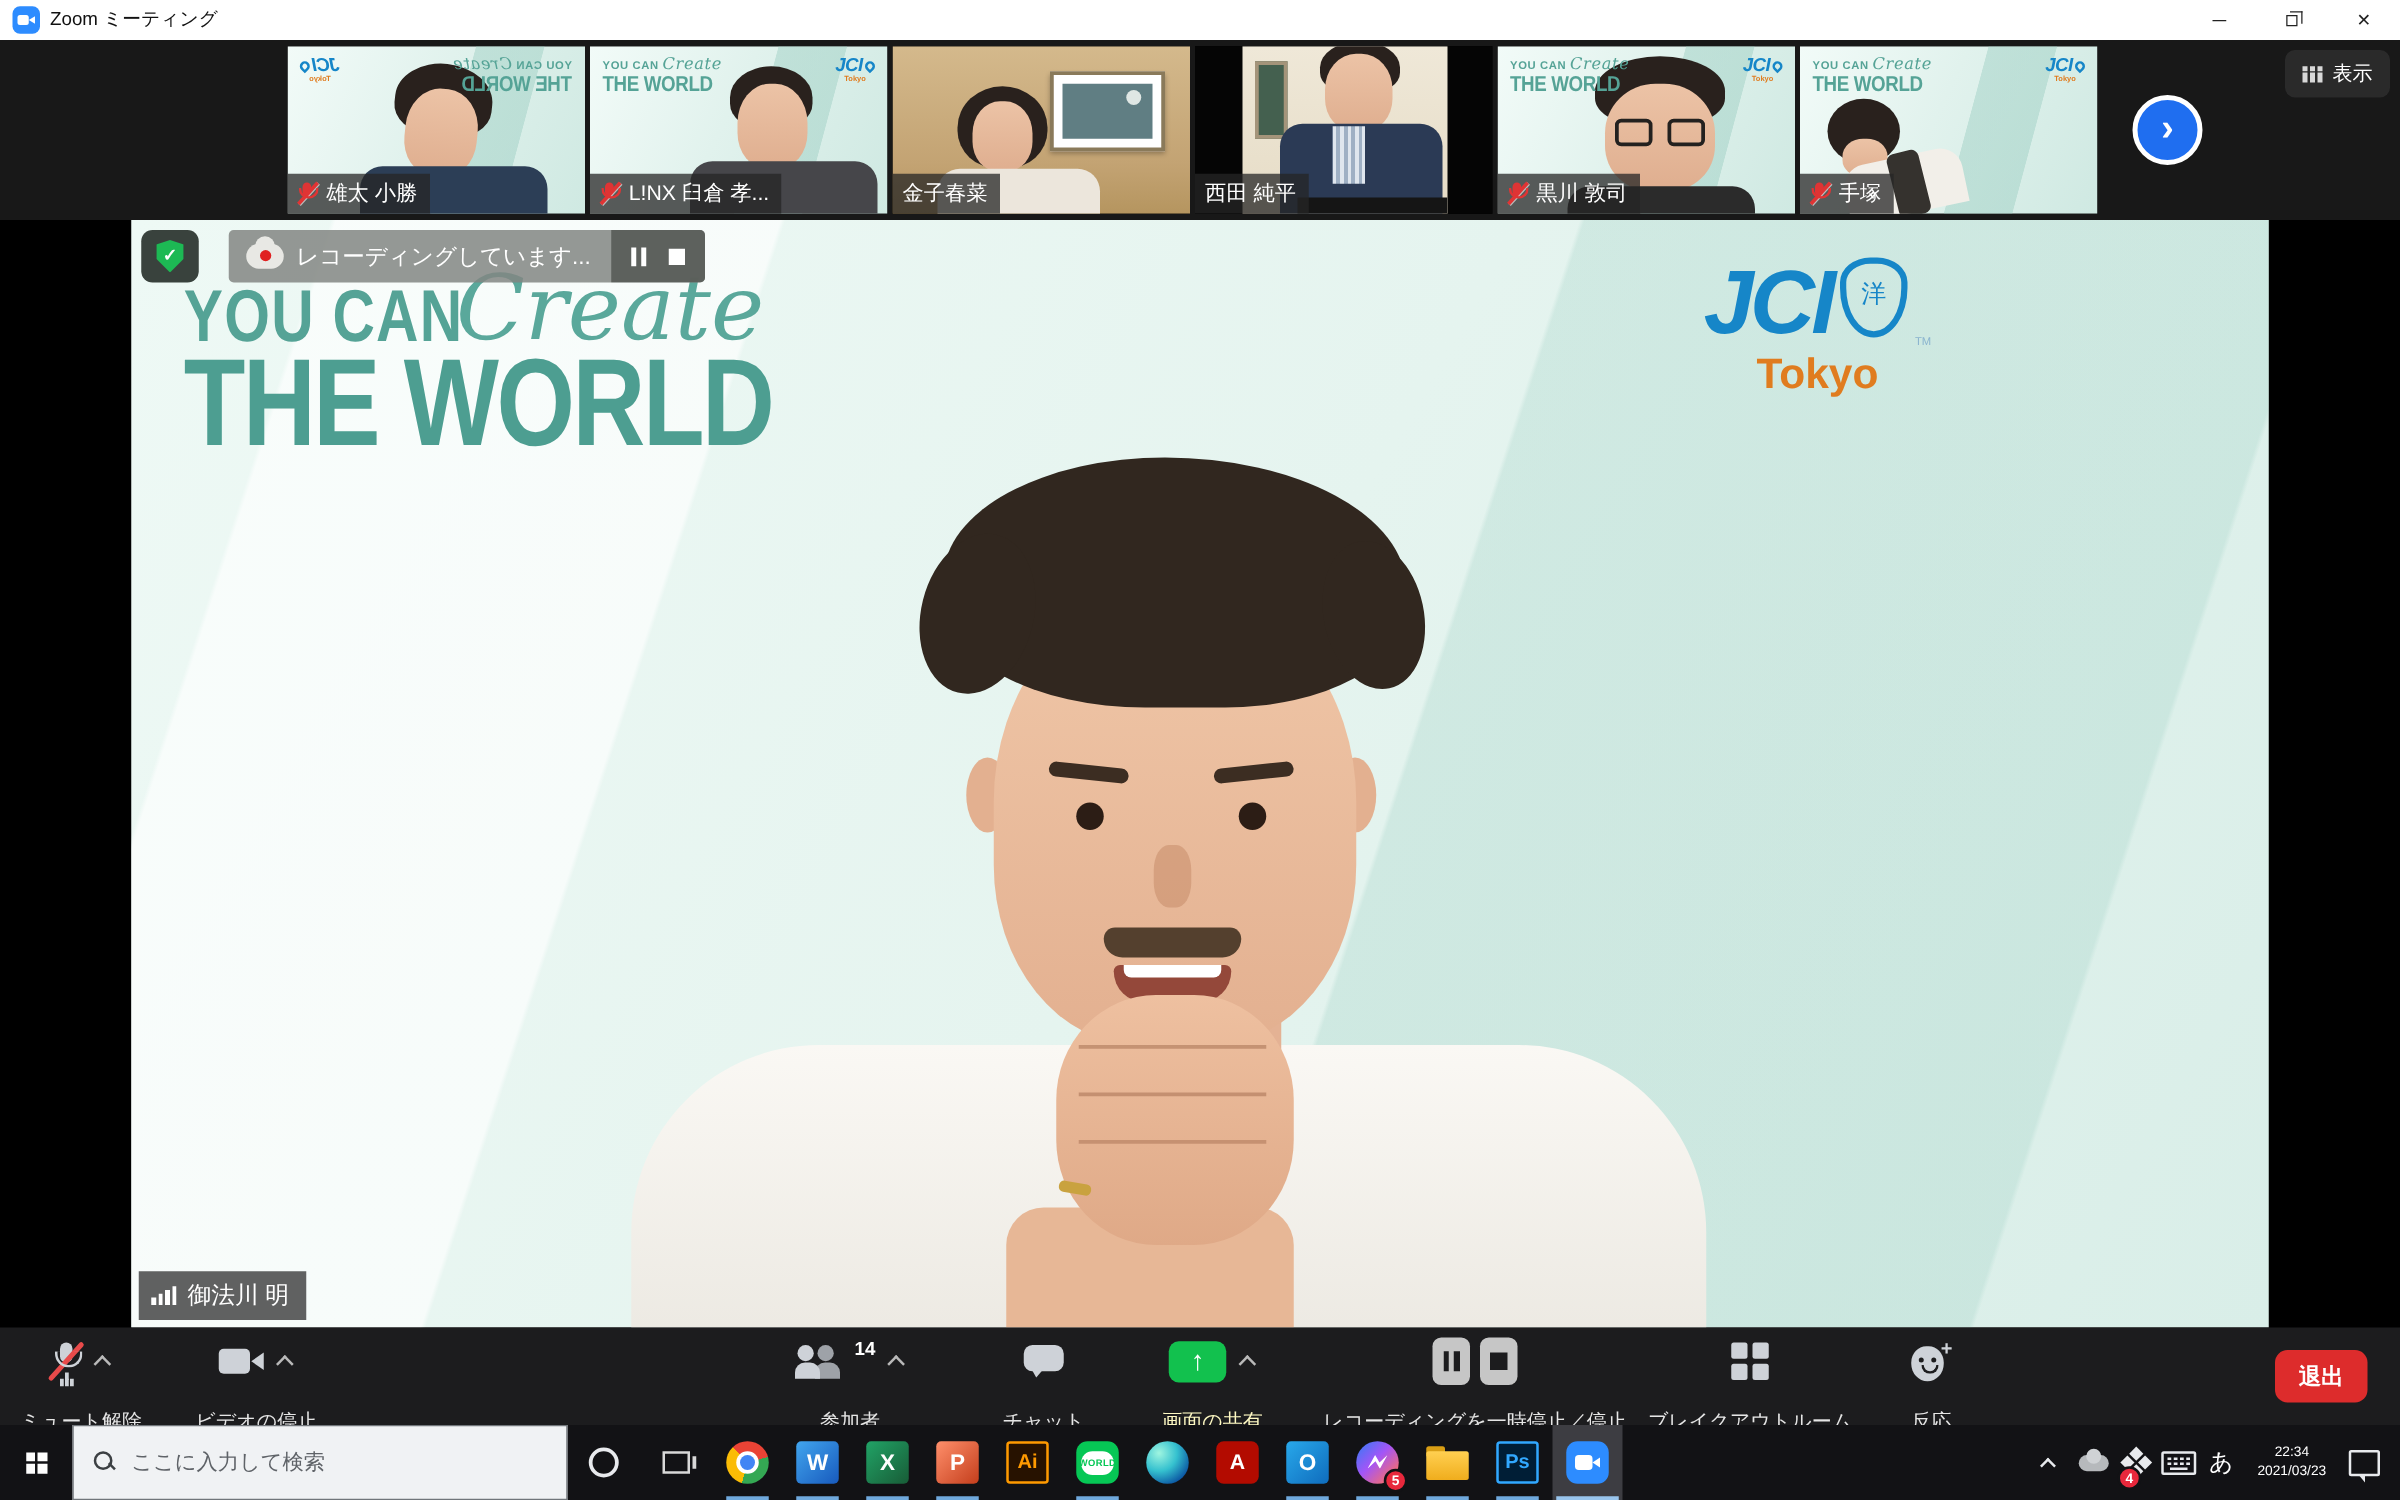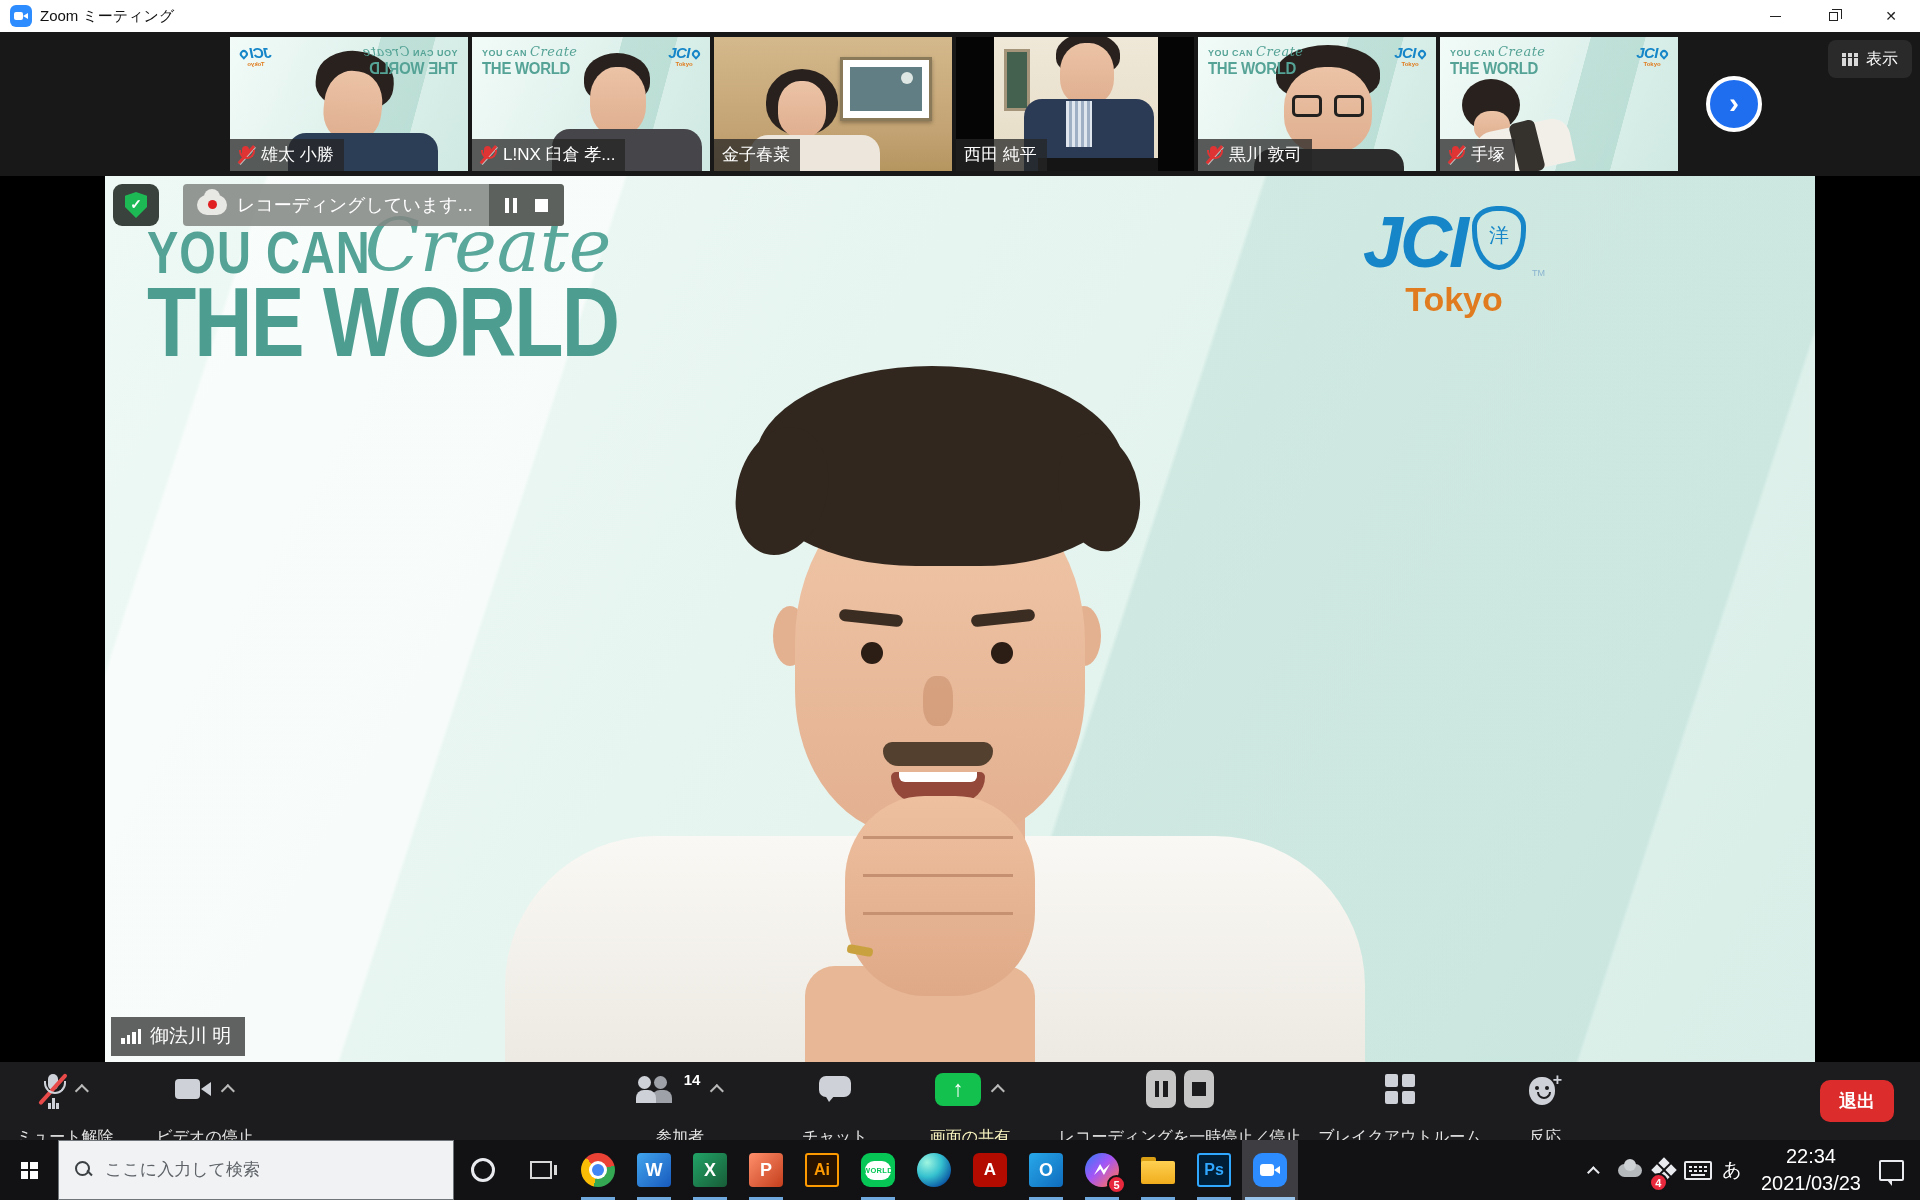--- a/index.html
+++ b/index.html
@@ -198,21 +198,21 @@
   .chev-up { width:9px; height:9px; border-top:2px solid #e8eaed; border-left:2px solid #e8eaed; transform:rotate(45deg) translateY(3px); }
   .cloud-tray { position:relative; width:24px; height:13px; }
   .cloud-tray::before { content:""; position:absolute; inset:0; background:#b6b9bc; border-radius:8px; }
   .cloud-tray::after { content:""; position:absolute; left:6px; top:-5px; width:12px; height:12px; background:#cfd2d5; border-radius:50%; }
   .dropbox-ic { width:18px; height:18px; transform:rotate(45deg); display:grid; grid-template-columns:1fr 1fr; gap:2px; }
   .dropbox-ic i { background:#e8eaed; }
   .kbd-ic { position:relative; width:28px; height:19px; border:2px solid #e8eaed; border-radius:2px; }
   .kbd-ic::before { content:""; position:absolute; left:3px; top:3px; width:3px; height:2px; background:#e8eaed; box-shadow:5px 0 0 #e8eaed,10px 0 0 #e8eaed,15px 0 0 #e8eaed,0 4px 0 #e8eaed,5px 4px 0 #e8eaed,10px 4px 0 #e8eaed,15px 4px 0 #e8eaed; }
   .kbd-ic::after { content:""; position:absolute; left:5px; bottom:2px; width:14px; height:2px; background:#e8eaed; }
   .ime { color:#fff; font-size:19px; }
-  .clock { color:#fff; font-size:20px; text-align:center; line-height:1.35; padding:0 12px; flex:none; }
+  .clock { color:#fff; font-size:11px; text-align:center; line-height:1.35; padding:0 12px; flex:none; }
   .notif-ic { position:relative; width:25px; height:21px; border:2px solid #e8eaed; border-radius:2px; margin:0 16px 0 6px; }
   .notif-ic::after { content:""; position:absolute; left:6px; bottom:-7px; border-left:5px solid transparent; border-right:0 solid transparent; border-top:6px solid #e8eaed; }
 </style>
 </head>
 <body>
 
 <div class="titlebar">
   <div class="zoom-app-ic"></div>
   <div class="win-title">Zoom ミーティング</div>
   <div class="win-ctrls">

